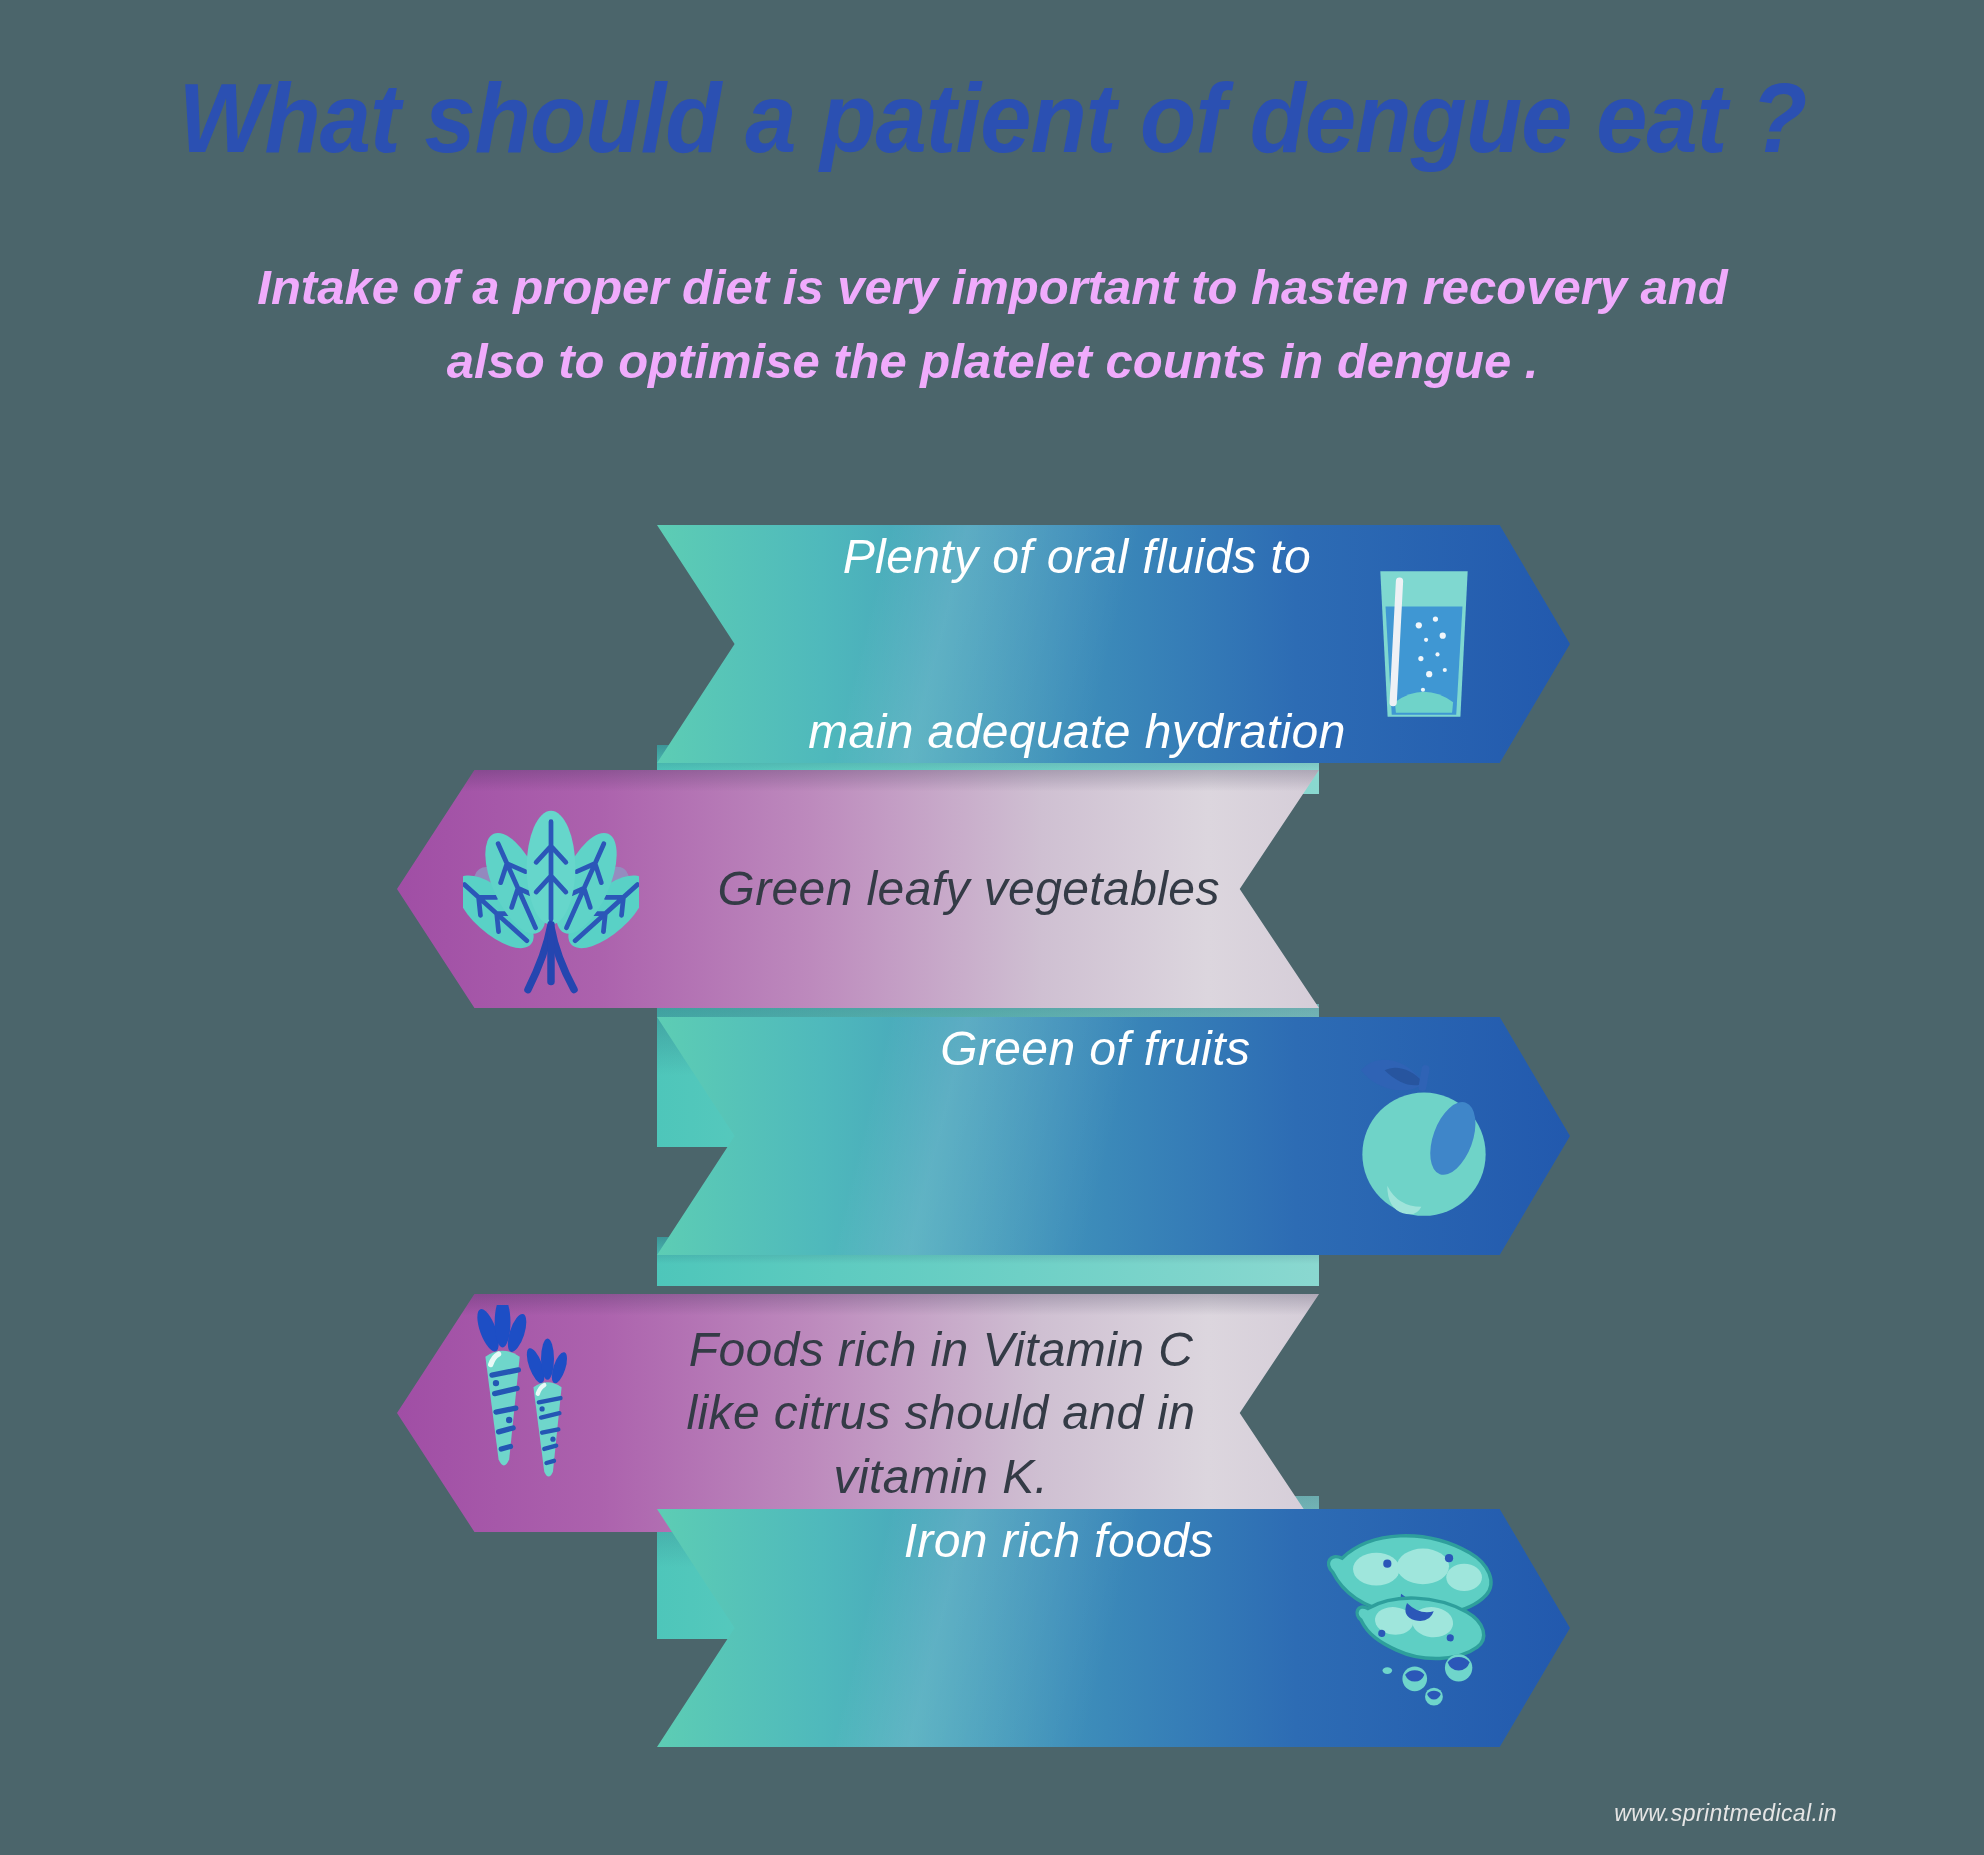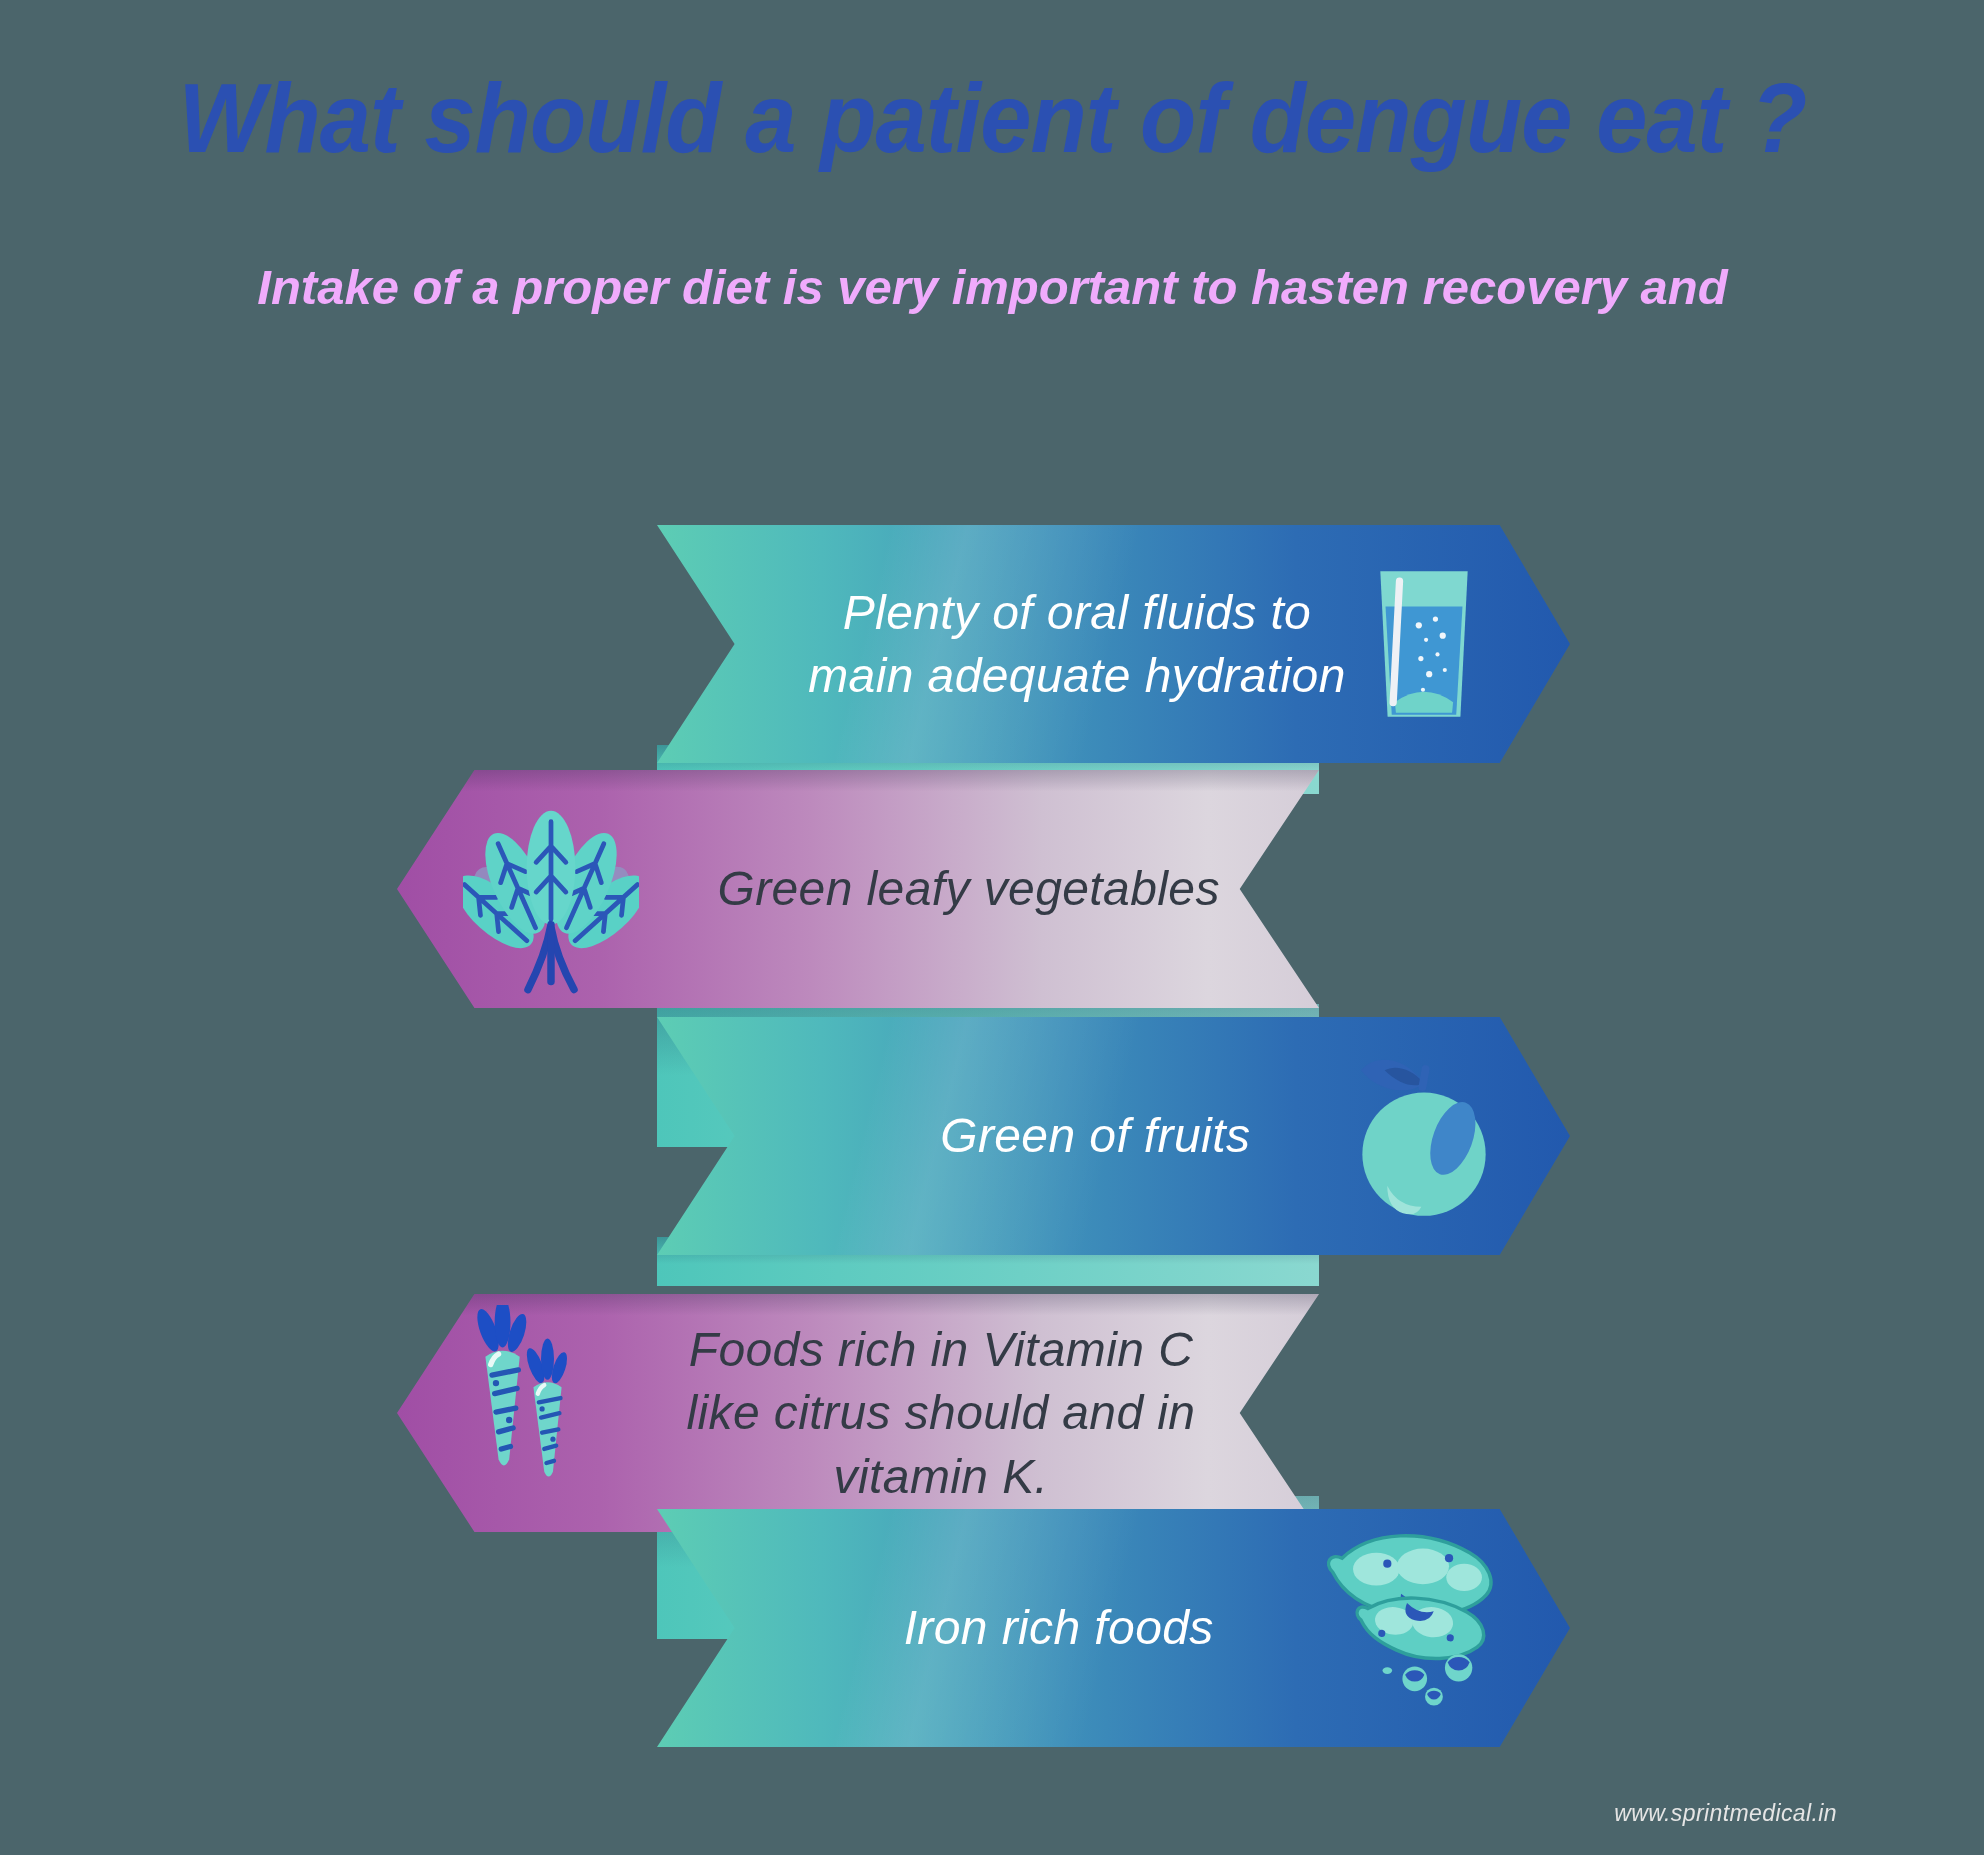--- a/index.html
+++ b/index.html
@@ -69,21 +69,21 @@
   .b5{top:1509px;}
 
   .btext{
     position:absolute;top:0;height:100%;
     display:flex;flex-direction:column;justify-content:center;
     font-style:italic;font-size:48px;line-height:1.32;
     letter-spacing:0.4px;z-index:3;
   }
   .btext.light{color:#ffffff;}
   .btext.dark{color:#343b46;}
-  .center{text-align:center;}
+  .center{text-align:center;justify-content:space-between;}
   .leftal{text-align:center;}
 
   .t1{left:12%;width:68%;}
   .t2{left:29%;width:66%;}
   .t3{left:14%;width:68%;}
   .t4{left:24%;width:70%;}
   .t5{left:10%;width:68%;}
 
   .icon{position:absolute;z-index:4;display:block;}
   .icon svg{width:100%;height:100%;display:block;}
@@ -102,20 +102,21 @@
 </style>
 </head>
 <body>
 
 <div id="canvas">
 
   <div class="title">What should a patient of dengue eat ?</div>
 
   <div class="subtitle">
     <div>Intake of a proper diet is very important to hasten recovery and</div>
+    <div>also to optimise the platelet counts in dengue .</div>
   </div>
 
   <div class="fold fold1"></div>
   <div class="fold fold2"></div>
   <div class="fold fold3"></div>
   <div class="fold fold4"></div>
 
   <div class="banner right b1">
     <div class="btext light center t1">
       <div>Plenty of oral fluids to</div>

